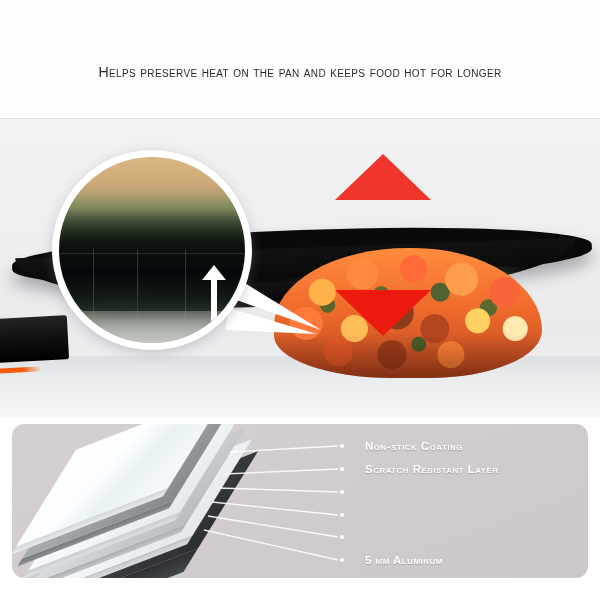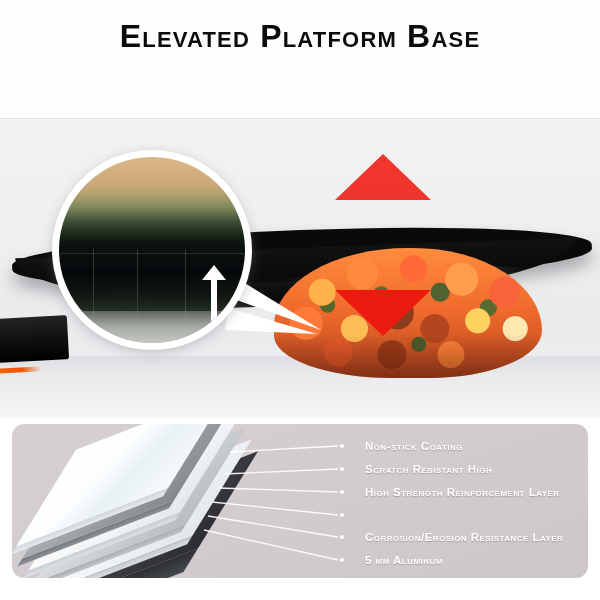--- a/index.html
+++ b/index.html
@@ -294,21 +294,21 @@
     text-shadow: 0 1px 1px rgba(110,104,110,.45);
   }
   #leaders { position: absolute; left: 0; top: 0; width: 576px; height: 154px; }
 </style>
 </head>
 <body>
 
 <div id="page">
 
   <div id="header">
-    <div id="title">Elevated Platform Base</div>
+    <div id="subtitle">Helps preserve heat on the pan and keeps food hot for longer</div>
   </div>
 
   <div id="photo">
     <div id="photo-hairline"></div>
     <div id="counter-shadow"></div>
 
     <div id="pan">
       <div class="pan-rim"></div>
       <div class="pan-wall"></div>
       <div class="pan-base"></div>
@@ -398,20 +398,18 @@
         <circle cx="330" cy="45" r="2.1"></circle>
         <circle cx="330" cy="68" r="2.1"></circle>
         <circle cx="330" cy="91" r="2.1"></circle>
         <circle cx="330" cy="113" r="2.1"></circle>
         <circle cx="330" cy="136" r="2.1"></circle>
       </g>
     </svg>
 
     <div id="labels">
       <div class="label" style="left:341px; top:15px;">Non-stick Coating</div>
-      <div class="label" style="left:341px; top:38px;">Scratch Resistant High</div>
-      <div class="label" style="left:341px; top:61px;">High Strength Reinforcement Layer</div>
-      <div class="label" style="left:341px; top:106px;">Corrosion/Erosion Resistance Layer</div>
+      <div class="label" style="left:341px; top:38px;">Scratch Resistant Layer</div>
       <div class="label" style="left:341px; top:129px;">5 mm Aluminum</div>
     </div>
 
   </div>
 </div>
 
 </body></html>

